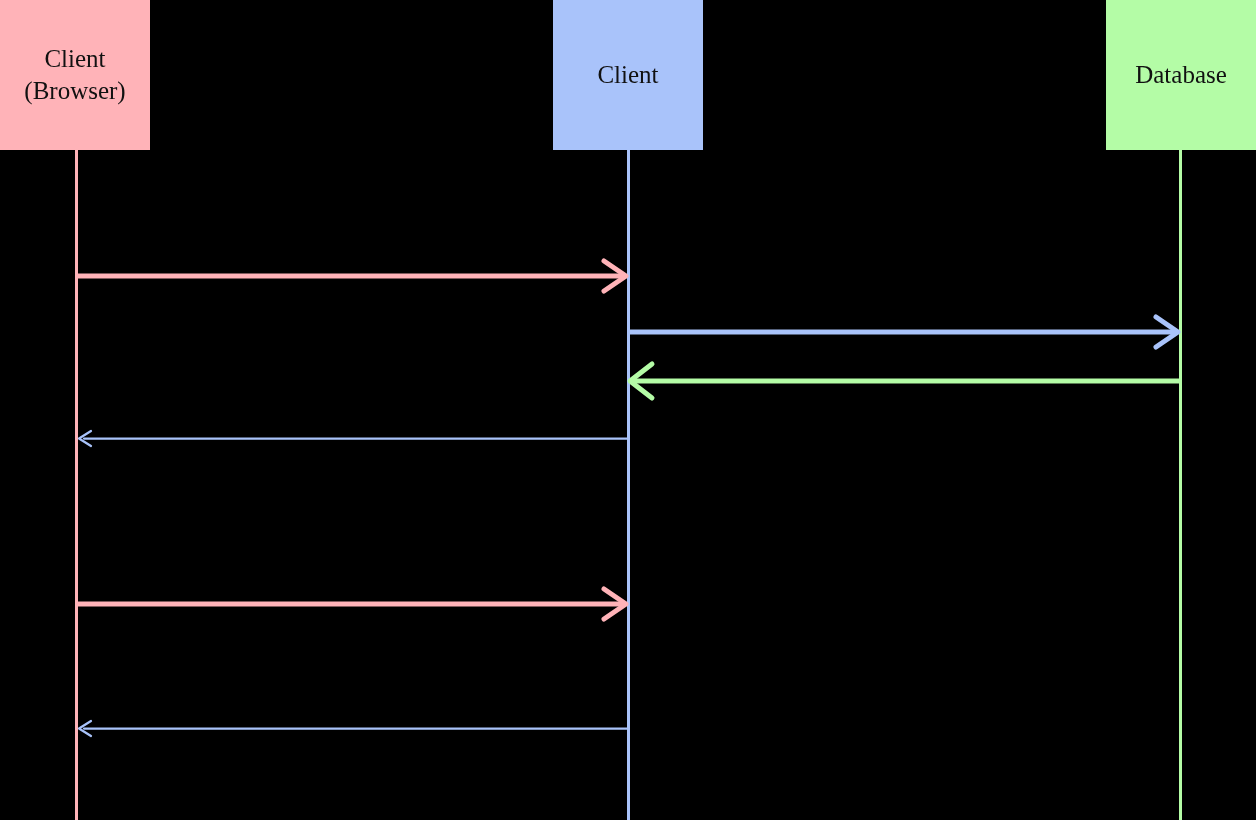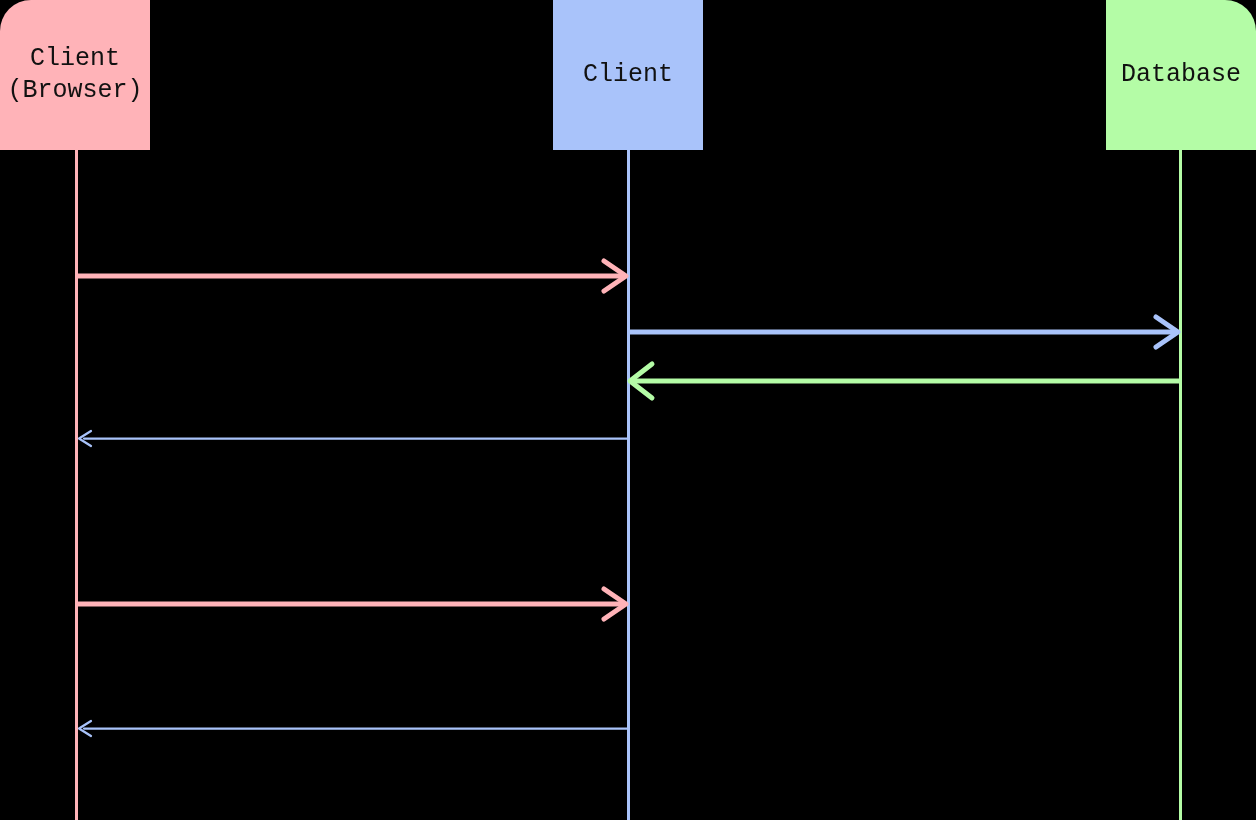--- a/index.html
+++ b/index.html
@@ -1,22 +1,21 @@
 <!DOCTYPE html>
 <html style="--pink: #ffb3b8; --blue: #a9c3fa; --green: #b4fca6; --background: #000000; --text: #111111;"><head>
 <meta charset="utf-8">
 <style>
   html,body{margin:0;padding:0;background:#000;}
   .canvas{
     position:relative;
     width:1256px;height:820px;
     background:var(--background,#000);
     overflow:hidden;
-    font-family:Liberation Mono, monospace;
-    border-radius:31px;
+    font-family:Liberation Serif, serif;
   }
   .diagram-svg{position:absolute;left:0;top:0;width:1256px;height:820px;display:block;}
   .actor{
     position:absolute;top:0;width:150px;height:150px;
     display:flex;align-items:center;justify-content:center;
     text-align:center;
     font-size:25px;line-height:1.28;
     color:var(--text,#111);
     white-space:pre-line;
   }

